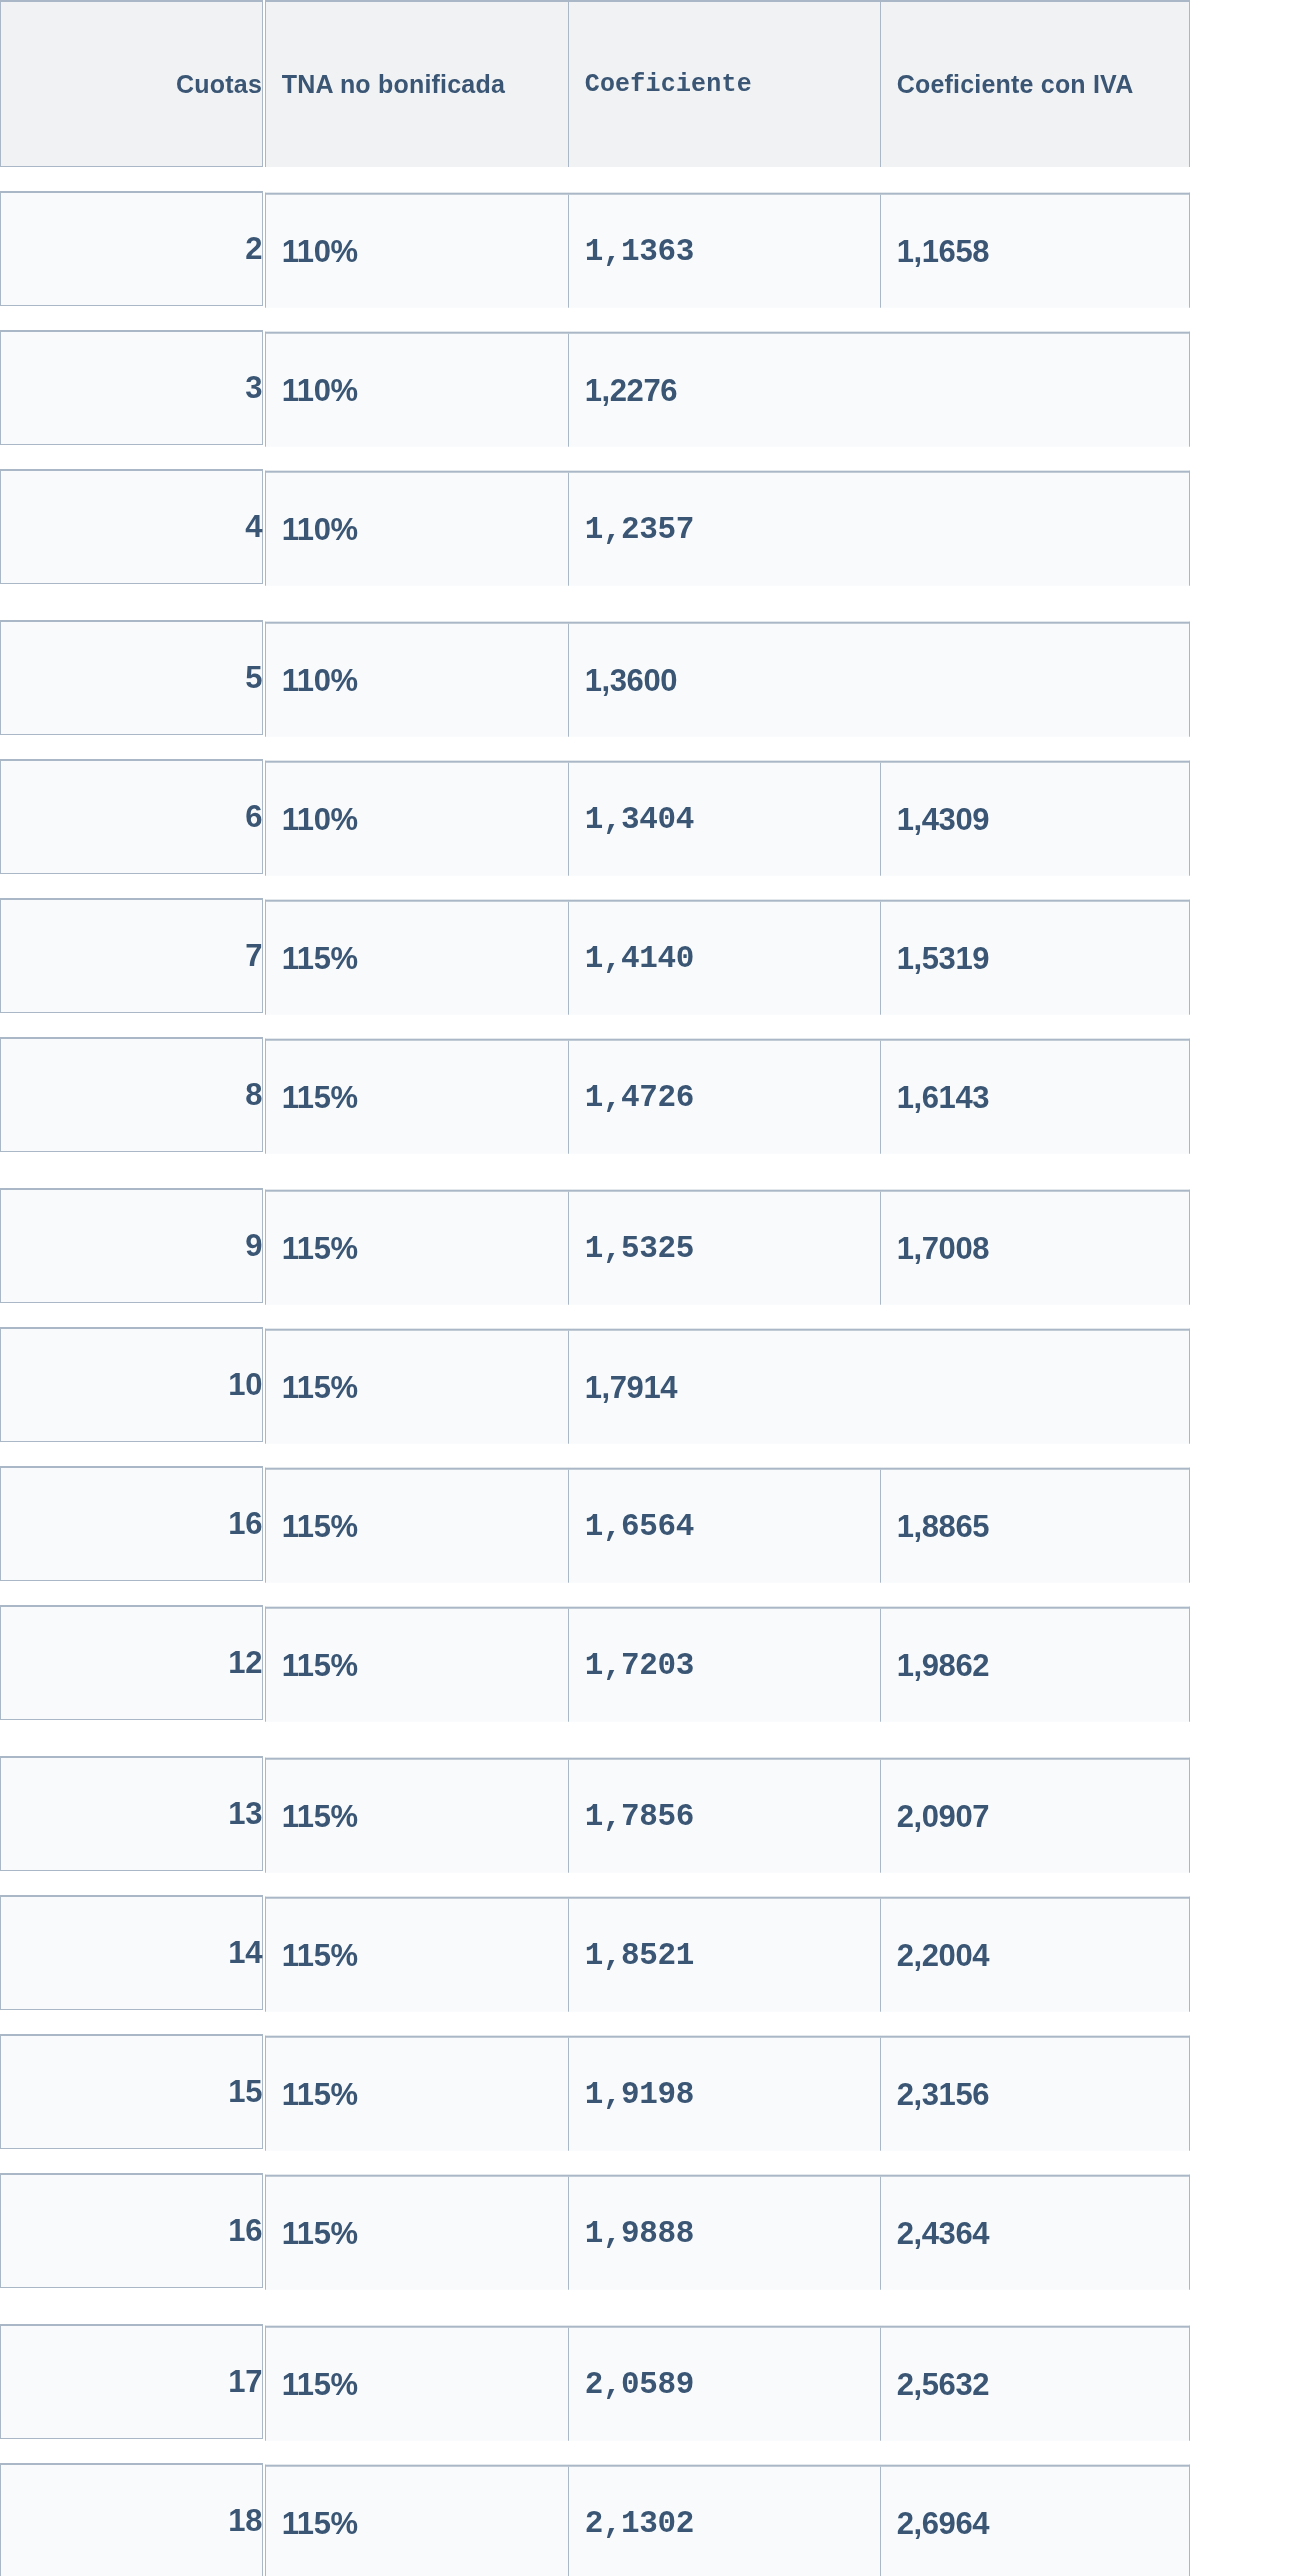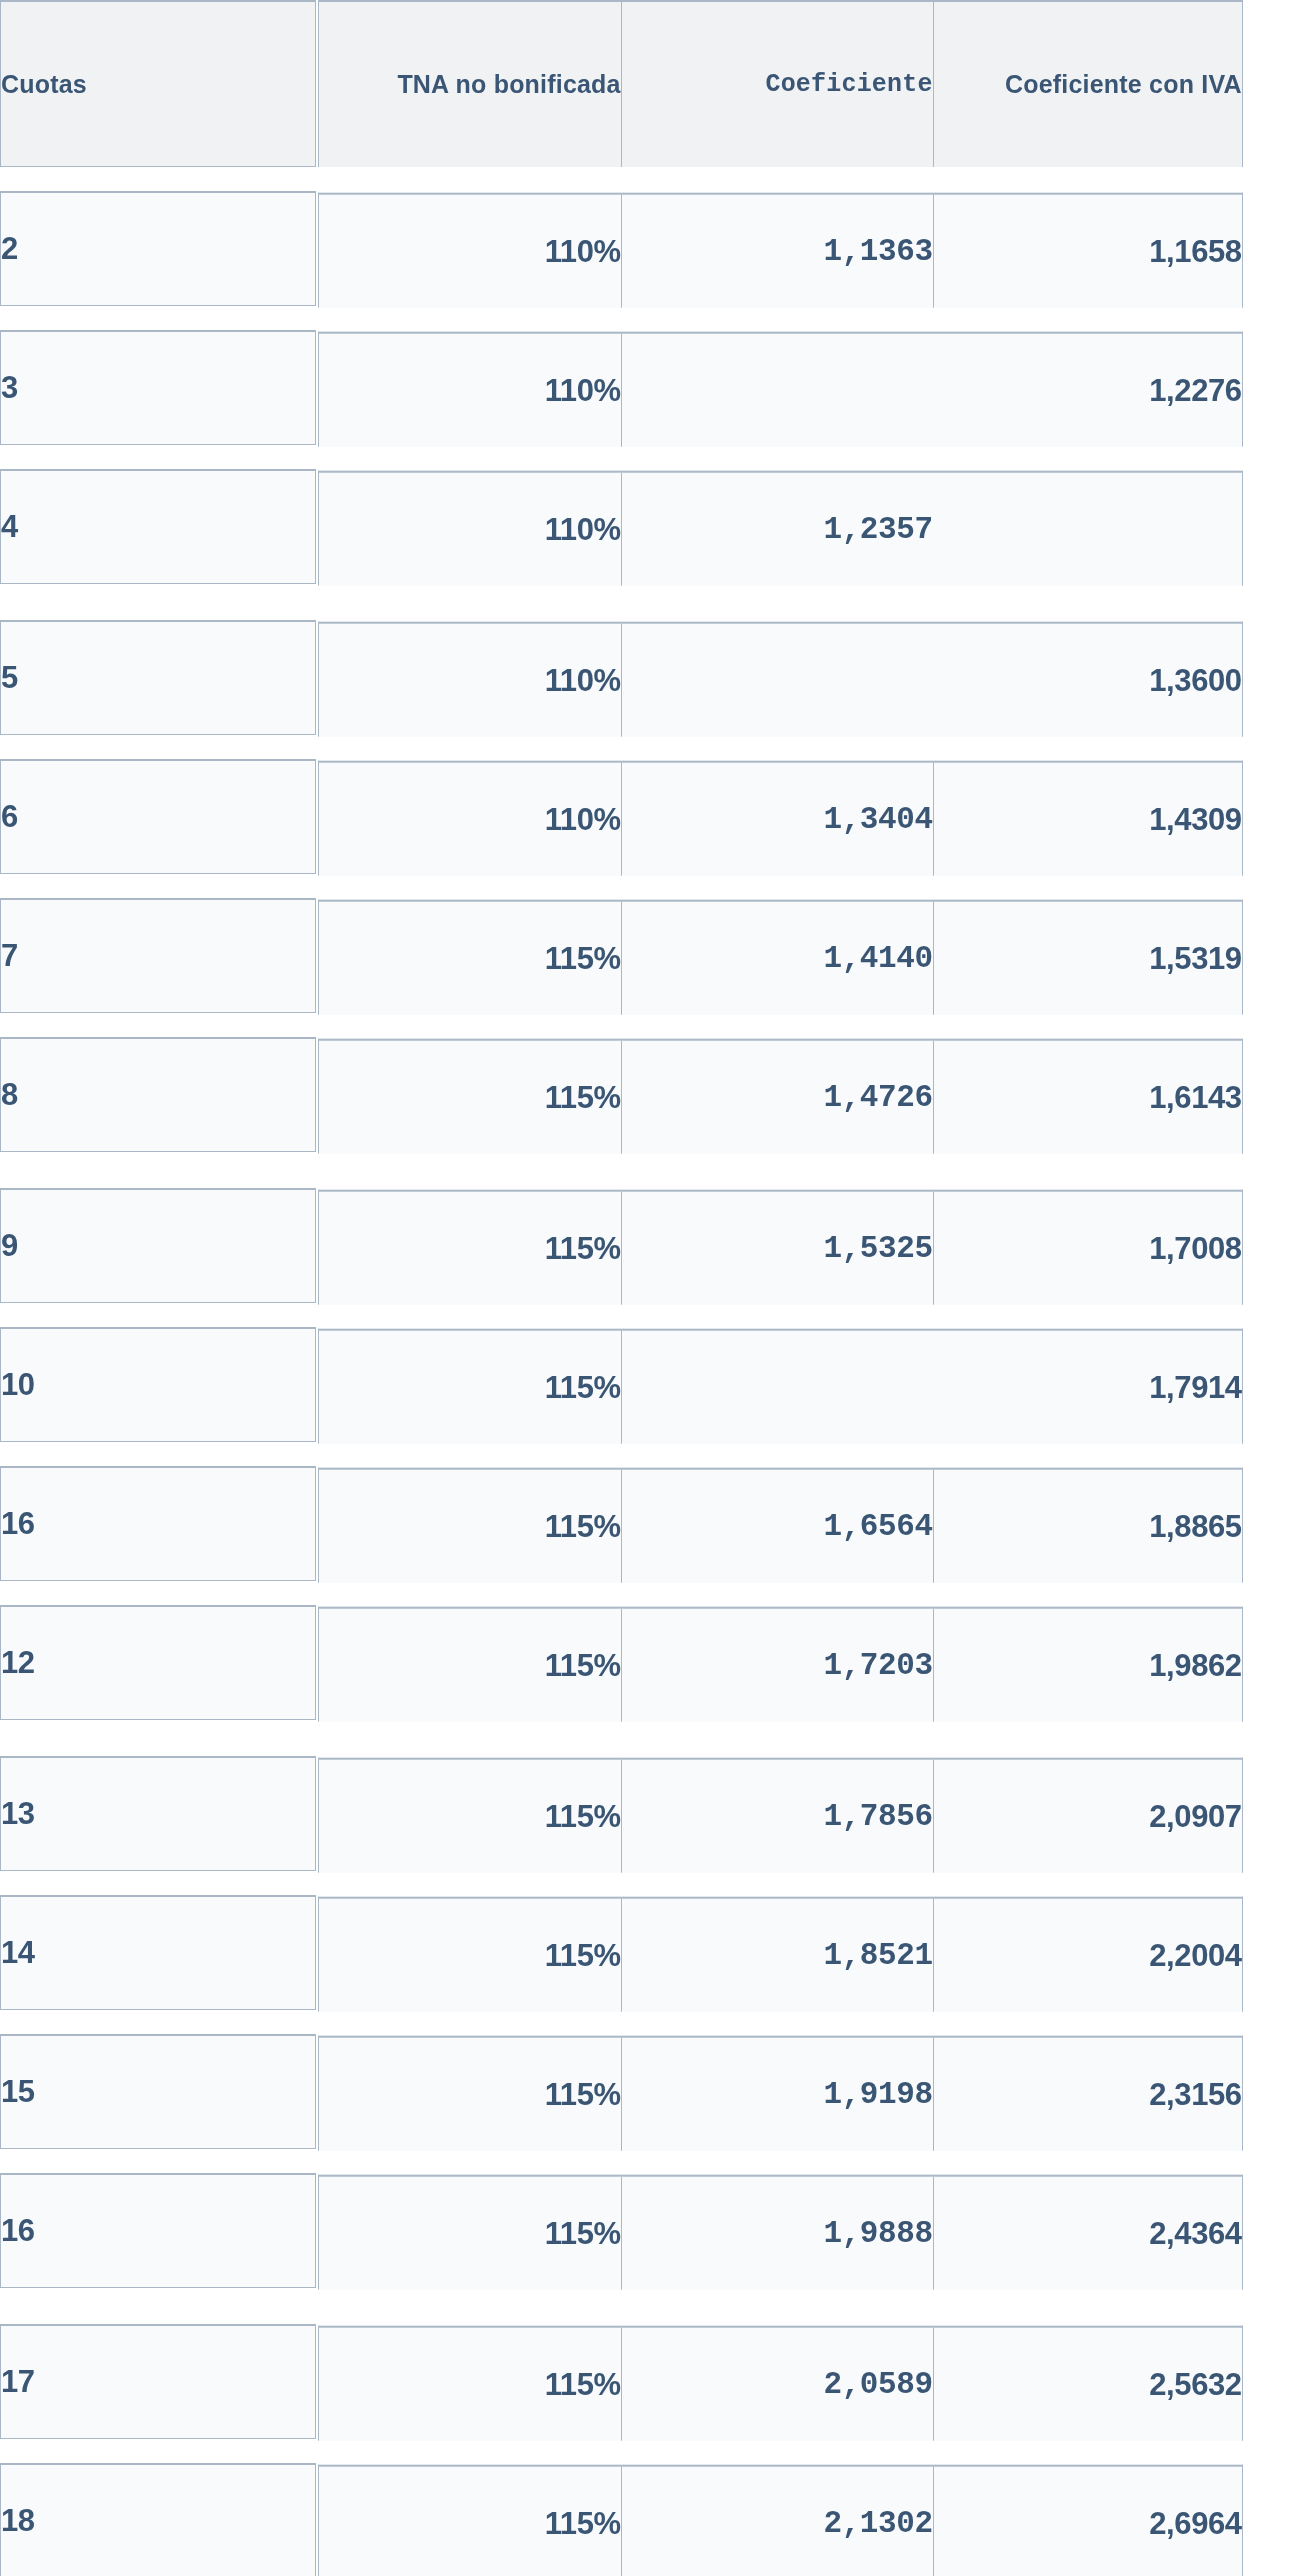--- a/index.html
+++ b/index.html
@@ -23,48 +23,49 @@
     display: flex;
     align-items: flex-start;
     margin-bottom: 24px;
   }
   .trow.group-end { margin-bottom: 36px; }
   .trow.last { margin-bottom: 0; }
 
   
   .colA {
     box-sizing: border-box;
-    width: 316px;
+    width: 263px;
     height: 115px;
     border: 1.7px solid var(--border);
     border-top-width: 2.6px;
     background: var(--row-bg);
     display: flex;
     align-items: center;
-    justify-content: flex-start;
+    justify-content: flex-end;
   }
   
   .right-box {
     box-sizing: border-box;
     margin-left: 1.7px;
     width: 925px;
     height: 115px;
     border: 1.7px solid var(--border);
     border-top-width: 2.6px;
     border-bottom: none;
     background: var(--row-bg);
     display: flex;
     transform: translateY(1.7px);
   }
   .right-box .cell {
     box-sizing: border-box;
     display: flex;
     align-items: center;
-    justify-content: flex-end;
+    justify-content: flex-start;
     height: 100%;
+    padding-left: 16px;
   }
   .cB { width: 302px; }
   .cC { width: 312px; border-left: 1.7px solid var(--border); font-family: Liberation Mono, monospace; }
   .cD { flex: 1; border-left: 1.7px solid var(--border); }
 
   
   .header-row .colA,
   .header-row .right-box {
     height: 167px;
     background: var(--header-bg);

